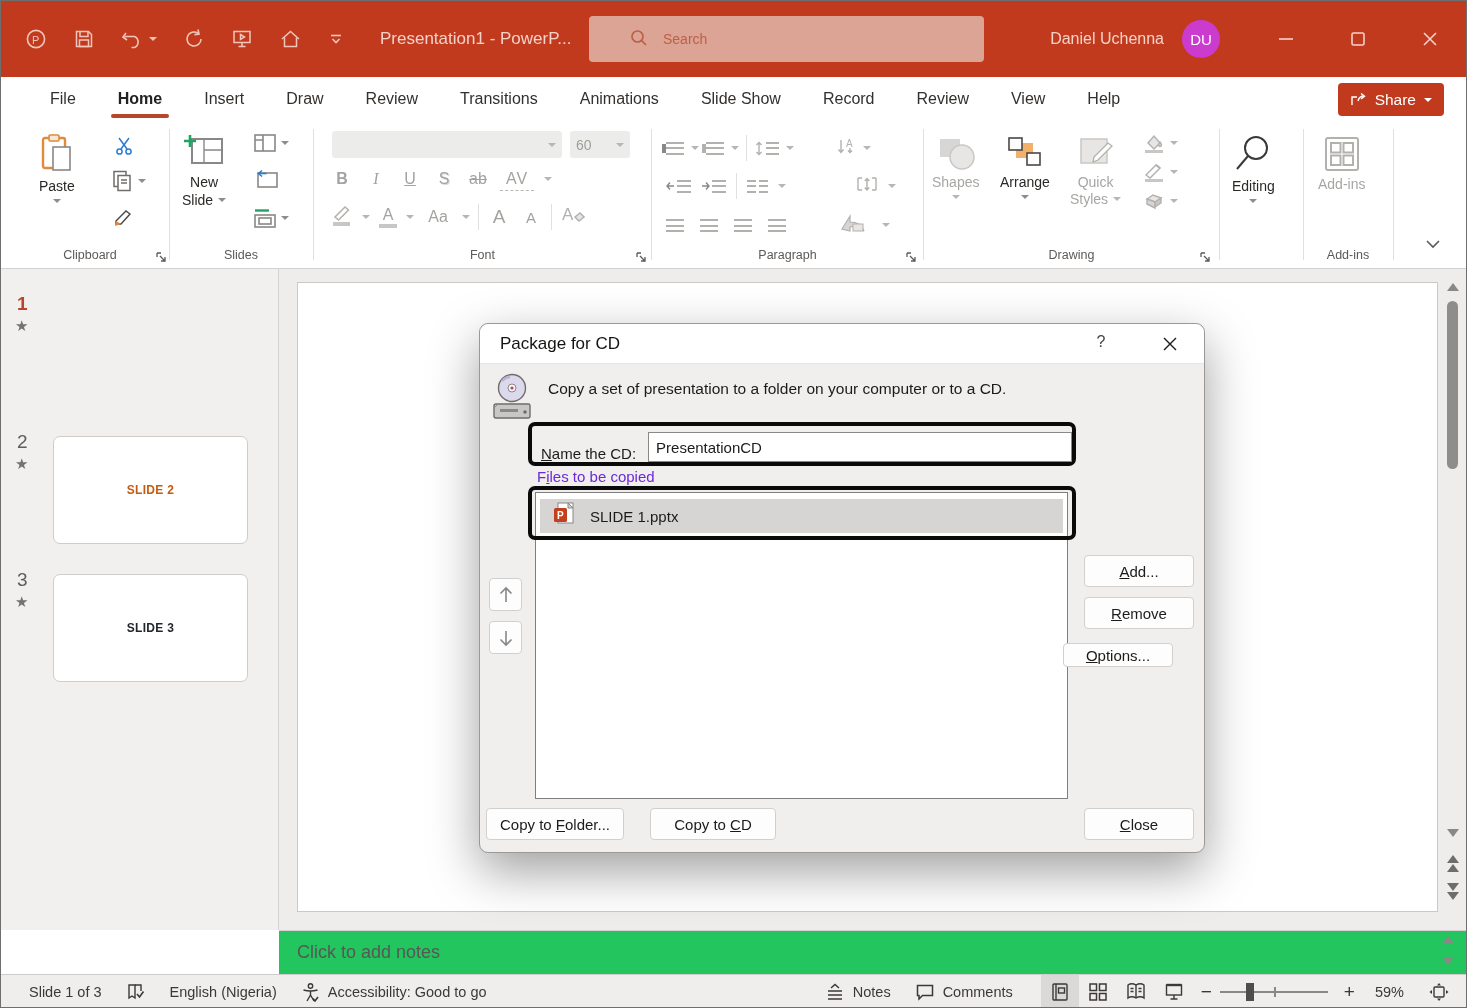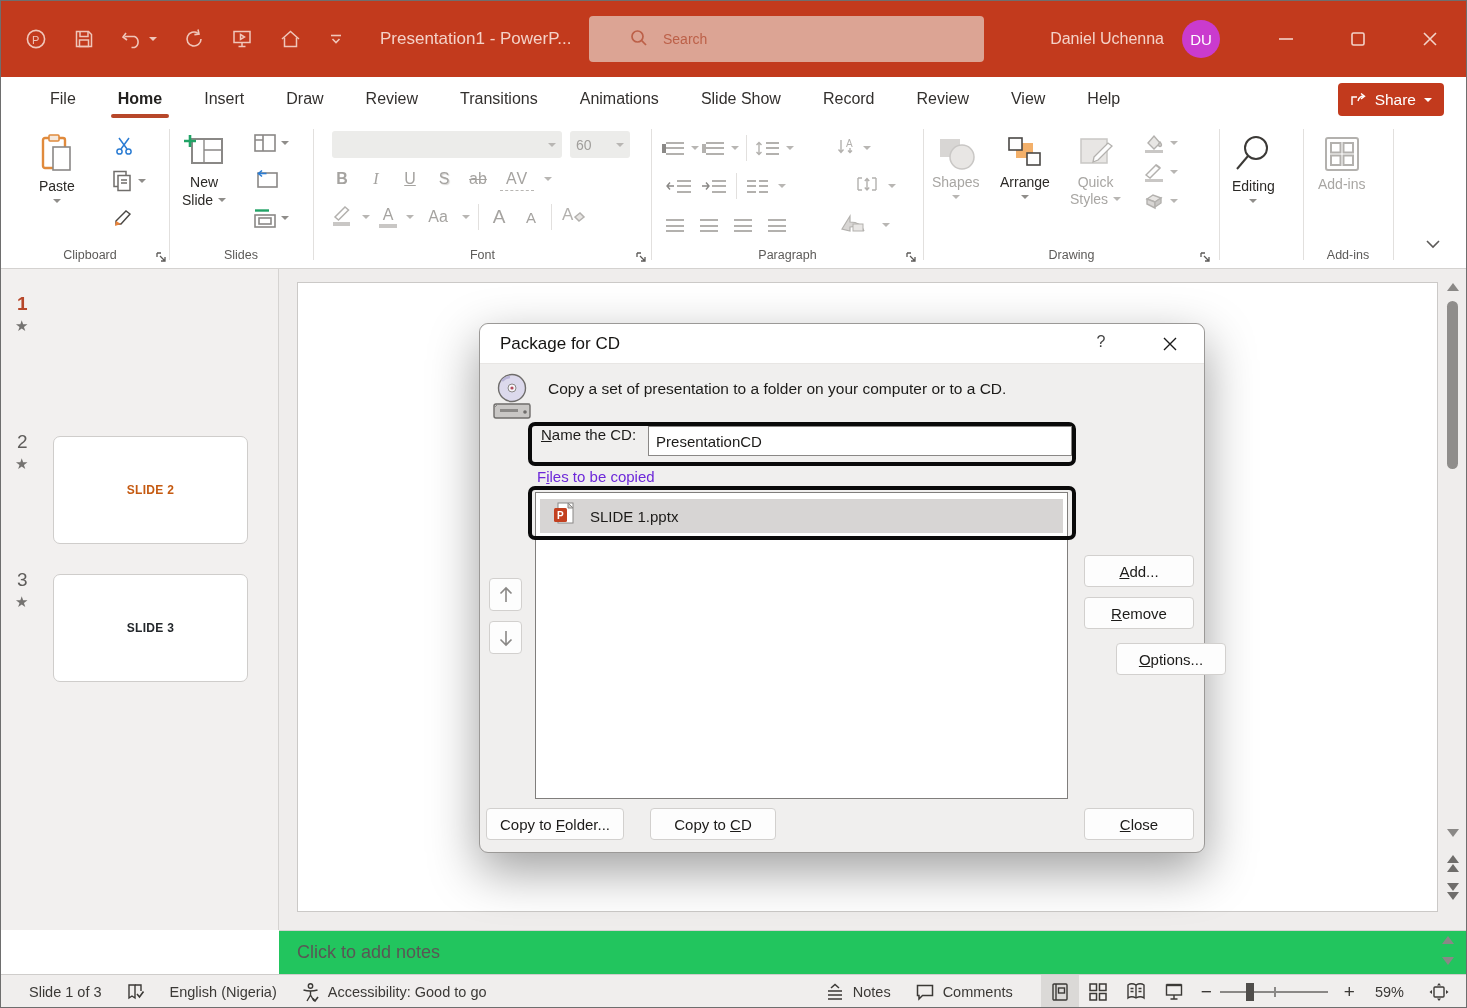--- a/index.html
+++ b/index.html
@@ -91,21 +91,21 @@
   
   .dialog { position:absolute; left:478px; top:322px; width:726px; height:530px; background:#f0efee;
             border:1px solid #9b9997; border-radius:9px; box-shadow:0 18px 50px rgba(0,0,0,.38); z-index:50; }
   .dlg-title { position:absolute; left:0; top:0; width:100%; height:40px; background:#fff;
                border-radius:9px 9px 0 0; border-bottom:1px solid #e8e6e4; display:flex; align-items:center; }
   .dlg-title .t { font-size:17px; color:#151412; margin-left:20px; }
   .dlg-help { position:absolute; right:92px; top:9px; font-size:16px; color:#444; width:22px; text-align:center; }
   .dlg-x { position:absolute; right:22px; top:8px; width:24px; height:24px; display:flex; align-items:center; justify-content:center; }
   .dlg-desc { position:absolute; left:68px; top:56px; font-size:15.5px; color:#1c1b19; }
   .hl-box { position:absolute; border:4px solid #0a0a0a; border-radius:7px; background:transparent; }
-  .name-row { left:48px; top:98px; width:548px; height:44px; display:flex; align-items:flex-start; }
+  .name-row { left:48px; top:98px; width:548px; height:44px; display:flex; align-items:flex-end; }
   .name-label { font-size:15px; color:#1c1b19; margin-left:9px; white-space:nowrap; }
   .name-input { margin-left:12px; flex:1; height:30px; background:#fff; border:1px solid #8a8886;
                 font-size:15px; color:#1c1b19; display:flex; align-items:center; padding-left:7px; }
   .files-label { position:absolute; left:57px; top:144px; font-size:15px; color:#6d28d9; }
   .listbox { position:absolute; left:55px; top:168px; width:533px; height:307px; background:#fff;
              border:1px solid #807e7c; }
   .filerow { position:absolute; left:4px; top:6px; right:4px; height:34px; background:#d7d5d4;
              display:flex; align-items:center; gap:14px; padding-left:12px; }
   .filerow .fname { font-size:15px; color:#1c1b19; }
   .file-hl { left:48px; top:162px; width:548px; height:54px; }
@@ -731,21 +731,21 @@
           <path d="M8 2 v14 M2.5 10.5 L8 16 l5.5-5.5"></path>
         </svg>
     </span>
 
     <span class="dbtn" style="left:604px; top:231px; width:110px; height:32px;">
         <span><span class="u">A</span><span>dd...</span></span>
       </span>
     <span class="dbtn" style="left:604px; top:273px; width:110px; height:32px;">
         <span><span class="u">R</span><span>emove</span></span>
       </span>
-    <span class="dbtn" style="left:636px; top:319px; width:110px; height:32px;">
+    <span class="dbtn" style="left:583px; top:319px; width:110px; height:24px;">
         <span><span class="u">O</span><span>ptions...</span></span>
       </span>
 
     <span class="dbtn" style="left:6px; top:484px; width:138px; height:32px;">
         <span><span>Copy to </span><span class="u">F</span><span>older...</span></span>
       </span>
     <span class="dbtn" style="left:170px; top:484px; width:126px; height:32px;">
         <span><span>Copy to </span><span class="u">C</span><span>D</span></span>
       </span>
     <span class="dbtn" style="left:604px; top:484px; width:110px; height:32px;">

